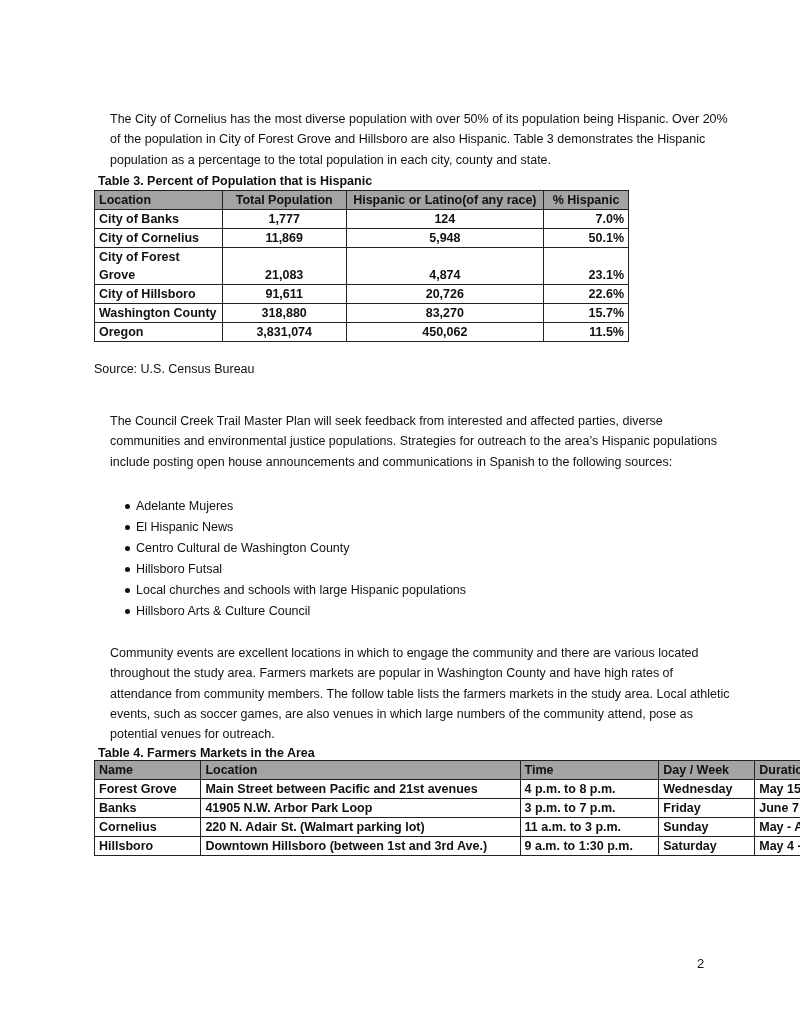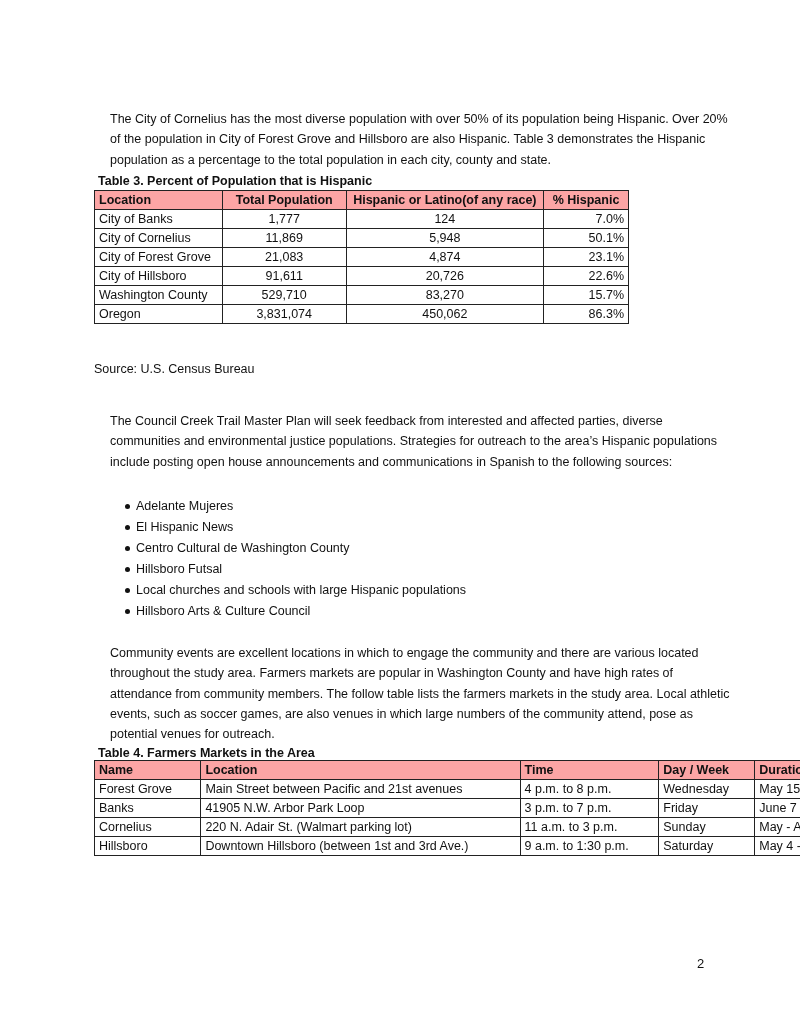--- a/index.html
+++ b/index.html
@@ -2,22 +2,22 @@
 <html><head>
 <meta charset="utf-8">
 <style>
   html, body { margin: 0; padding: 0; background: #ffffff; }
   body { width: 800px; height: 1035px; position: relative; overflow: hidden;
          font-family: "Liberation Sans", sans-serif; color: #111; font-size: 12.5px; }
   .page { position: absolute; left: 0; top: 0; width: 800px; height: 1035px; }
   .para { position: absolute; left: 94px; width: 620px; line-height: 20.3px; margin: 16px; }
   .caption { position: absolute; left: 94px; font-weight: bold; margin: 4px; font-size: 12.5px; }
   table { border-collapse: collapse; position: absolute; font-size: 12.5px; }
-  td, th { border: 1px solid #222; padding: 0 4px; line-height: 18px; font-weight: normal; }
-  th { font-weight: bold; background: #fca5a5; }
+  td, th { border: 1px solid #222; padding: 0 4px; line-height: 18px; font-weight: bold; }
+  th { font-weight: bold; background: #a3a3a3; }
   .t3 { left: 94px; top: 190px; width: 535px; }
   .t3 th { text-align: center; }
   .t3 th:first-child { text-align: left; }
   .t3 td { vertical-align: bottom; }
   .t3 td.c { text-align: center; }
   .t3 td.r { text-align: right; }
   .source { position: absolute; left: 94px; top: 362px; margin: 0; }
   ul.bullets { position: absolute; left: 94px; top: 487px; margin: 9px; padding: 0; list-style: none; }
   ul.bullets li { position: relative; padding-left: 33px; line-height: 21px; }
   ul.bullets li .dot { position: absolute; left: 22px; top: 8px; width: 5px; height: 5px; border-radius: 50%; background: #111; }
@@ -69,29 +69,29 @@
         <td class="r">23.1%</td>
       </tr>
       <tr>
         <td>City of Hillsboro</td>
         <td class="c">91,611</td>
         <td class="c">20,726</td>
         <td class="r">22.6%</td>
       </tr>
       <tr>
         <td>Washington County</td>
-        <td class="c">529,710</td>
+        <td class="c">318,880</td>
         <td class="c">83,270</td>
         <td class="r">15.7%</td>
       </tr>
       <tr>
         <td>Oregon</td>
         <td class="c">3,831,074</td>
         <td class="c">450,062</td>
-        <td class="r">86.3%</td>
+        <td class="r">11.5%</td>
       </tr>
     </tbody>
   </table>
 
   <p class="source">Source: U.S. Census Bureau</p>
 
   <p class="para" style="top:395px;">The Council Creek Trail Master Plan will seek feedback from interested and affected parties, diverse communities and environmental justice populations. Strategies for outreach to the area’s Hispanic populations include posting open house announcements and communications in Spanish to the following sources:</p>
 
   <ul class="bullets">
     <li><span class="dot"></span><span>Adelante Mujeres</span></li>

